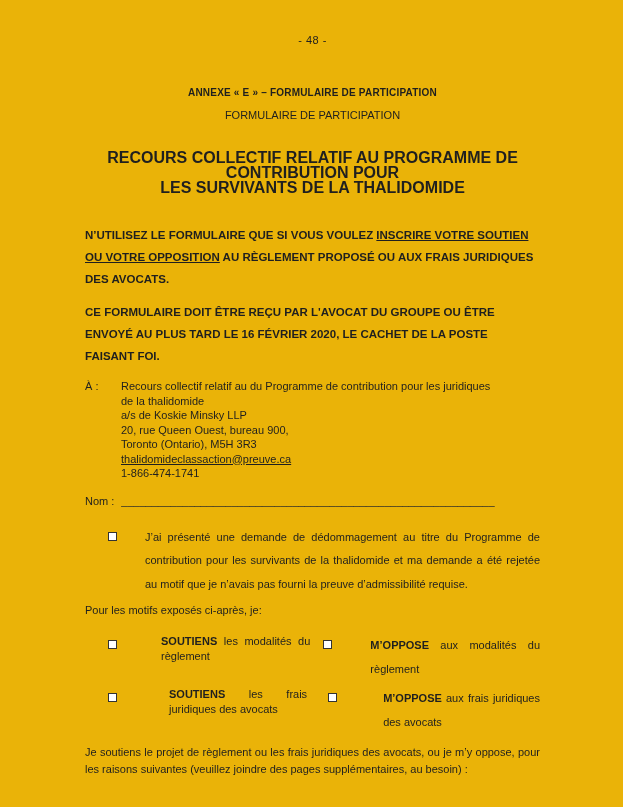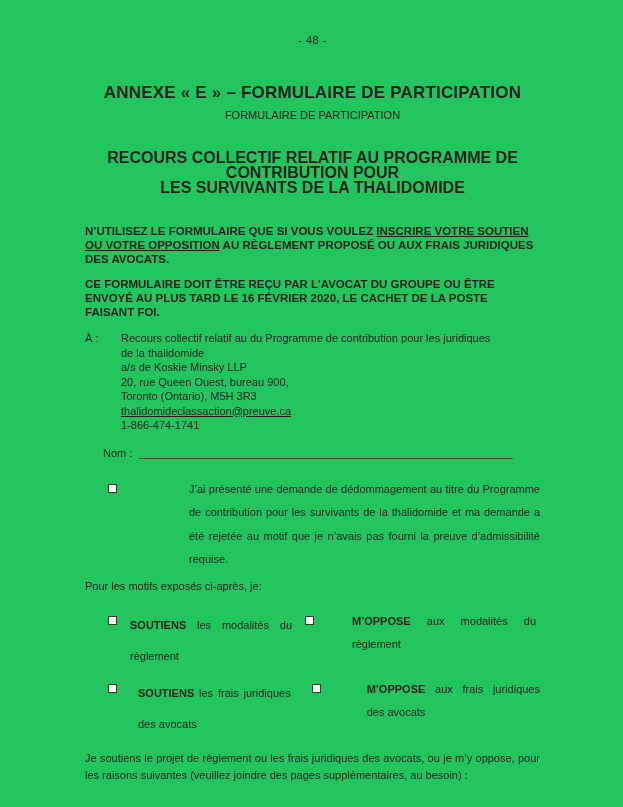--- a/index.html
+++ b/index.html
@@ -14,94 +14,92 @@
     font-family: "Liberation Sans", sans-serif;
     font-size: 11px;
     color: #1f1f1f;
     -webkit-font-smoothing: antialiased;
   }
   .page {
     box-sizing: border-box;
     width: 623px;
     height: 807px;
     padding: 33px 83px 0 85px;
-    background: #22c55e;
+    background: #eab308;
   }
   .page-number {
     text-align: center;
     line-height: 14px;
     letter-spacing: 0.5px;
   }
   .h1 {
     margin-top: 37px;
     text-align: center;
     font-weight: 700;
-    font-size: 17px;
+    font-size: 10px;
     line-height: 17px;
     letter-spacing: 0.2px;
   }
   .h2 {
     margin-top: 6px;
     text-align: center;
     font-weight: 400;
     font-size: 11px;
     line-height: 16px;
   }
   .h3 {
     margin-top: 27px;
     text-align: center;
     font-weight: 700;
     font-size: 16px;
     line-height: 15px;
   }
   .notice {
     font-weight: 700;
     font-size: 11.5px;
-    line-height: 14px;
+    line-height: 22px;
     margin: 0;
   }
   .notice-1 { margin-top: 29px; }
   .notice-2 { margin-top: 11px; }
   .u { text-decoration: underline; }
   .address-row {
     display: flex;
     margin-top: 12px;
     line-height: 14.5px;
   }
   .addr-label {
     flex: 0 0 36px;
   }
   .addr-lines { flex: 1 1 auto; }
   .email-link {
     text-decoration: underline;
   }
   .nom-row {
     margin-top: 13px;
-    margin-left: 18px;
     line-height: 15px;
     white-space: nowrap;
   }
   .nom-line {
     margin-left: 7px;
     letter-spacing: 0;
     color: #2a2a2a;
   }
   .cb {
     flex: 0 0 auto;
     display: inline-block;
     width: 7px;
     height: 7px;
     border: 1px solid #333333;
     background: #ffffff;
   }
   .claim-row {
     display: flex;
     align-items: flex-start;
     margin-top: 17px;
-    gap: 44px;
   }
   .claim-cb {
     margin-left: 23px;
     margin-top: 6px;
   }
   .claim-text {
     width: 395px;
     margin-left: 28px;
     line-height: 23.5px;
     text-align: justify;
@@ -117,22 +115,22 @@
     display: flex;
     align-items: flex-start;
   }
   .opt-row + .opt-row { margin-top: 6px; gap: 8px; }
   .opt-cb1 {
     margin-left: 23px;
     margin-top: 6px;
   }
   .opt-text-left {
     width: 162px;
-    margin-left: 13px;
-    line-height: 31px;
+    margin-left: 44px;
+    line-height: 15px;
     text-align: justify;
   }
   .opt-cb2 {
     margin-left: 13px;
     margin-top: 6px;
   }
   .opt-text-right {
     width: 184px;
     margin-left: 38px;
     line-height: 23.5px;

